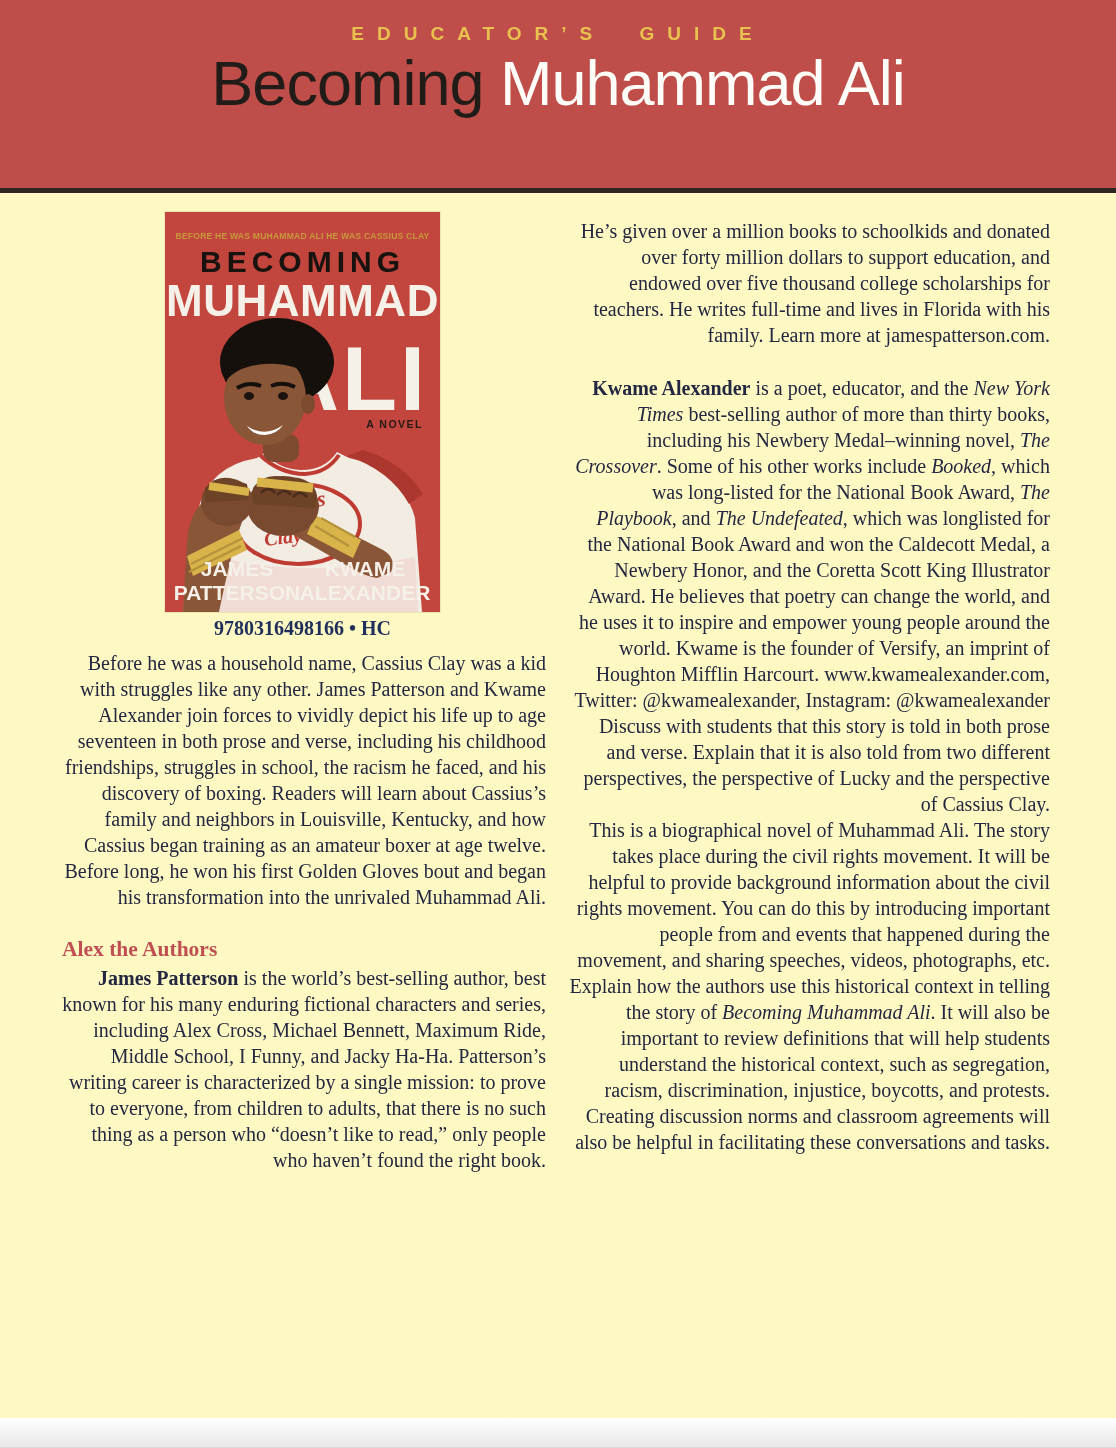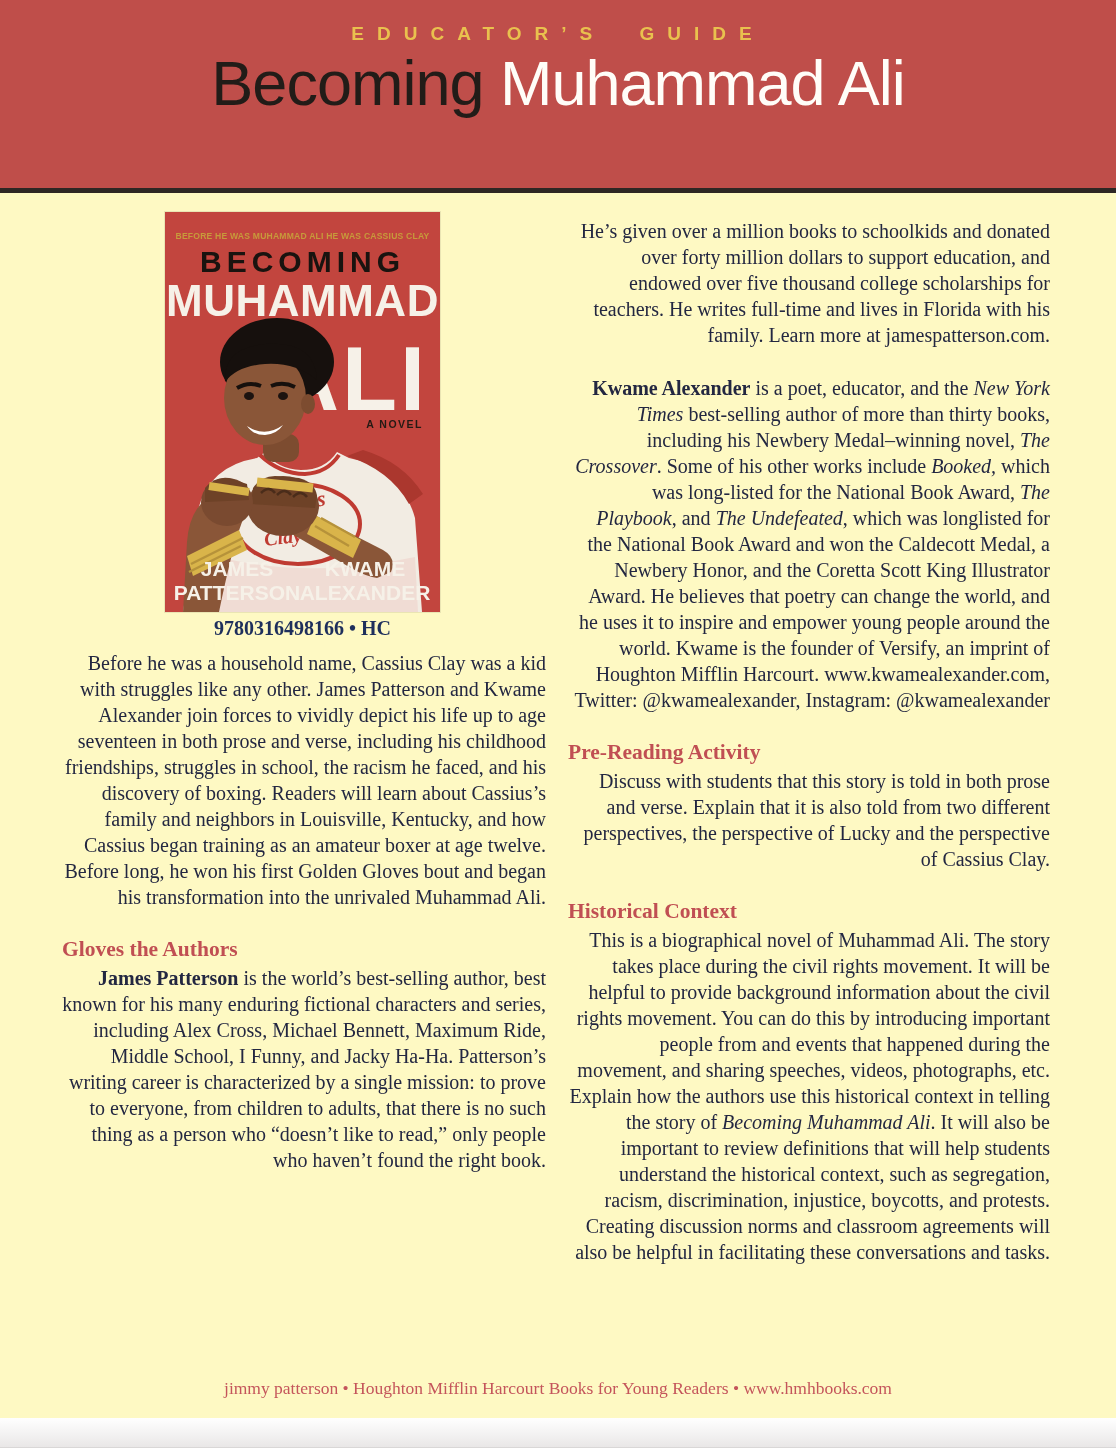--- a/index.html
+++ b/index.html
@@ -137,28 +137,25 @@
       <text x="72" y="388" text-anchor="middle" font-family="Liberation Sans, sans-serif" font-size="21" font-weight="bold" fill="#f6f1e8">PATTERSON</text>
       <text x="200" y="364" text-anchor="middle" font-family="Liberation Sans, sans-serif" font-size="21" font-weight="bold" fill="#f6f1e8">KWAME</text>
       <text x="200" y="388" text-anchor="middle" font-family="Liberation Sans, sans-serif" font-size="21" font-weight="bold" fill="#f6f1e8">ALEXANDER</text>
     </svg>
   </div>
 
   <div class="isbn">9780316498166 • HC</div>
 
   <div class="col col-left">
     <p><span>Before he was a household name, Cassius Clay was a kid with struggles like any other. James Patterson and Kwame Alexander join forces to vividly depict his life up to age seventeen in both prose and verse, including his childhood friendships, struggles in school, the racism he faced, and his discovery of boxing. Readers will learn about Cassius’s family and neighbors in Louisville, Kentucky, and how Cassius began training as an amateur boxer at age twelve. Before long, he won his first Golden Gloves bout and began his transformation into the unrivaled Muhammad Ali.</span></p>
-    <h3 class="gap">Gloves the Authors</h3>
+    <h3 class="gap">Alex the Authors</h3>
     <p><b>James Patterson</b><span> is the world’s best-selling author, best known for his many enduring fictional characters and series, including Alex Cross, Michael Bennett, Maximum Ride, Middle School, I Funny, and Jacky Ha-Ha. Patterson’s writing career is characterized by a single mission: to prove to everyone, from children to adults, that there is no such thing as a person who “doesn’t like to read,” only people who haven’t found the right book.</span></p>
   </div>
 
   <div class="col col-right">
     <p><span>He’s given over a million books to schoolkids and donated over forty million dollars to support education, and endowed over five thousand college scholarships for teachers. He writes full-time and lives in Florida with his family. Learn more at jamespatterson.com.</span></p>
     <p class="gap"><b>Kwame Alexander</b><span> is a poet, educator, and the </span><i>New York Times</i><span> best-selling author of more than thirty books, including his Newbery Medal–winning novel, </span><i>The Crossover</i><span>. Some of his other works include </span><i>Booked,</i><span> which was long-listed for the National Book Award, </span><i>The Playbook</i><span>, and </span><i>The Undefeated</i><span>, which was longlisted for the National Book Award and won the Caldecott Medal, a Newbery Honor, and the Coretta Scott King Illustrator Award. He believes that poetry can change the world, and he uses it to inspire and empower young people around the world. Kwame is the founder of Versify, an imprint of Houghton Mifflin Harcourt. www.kwamealexander.com, Twitter: @kwamealexander, Instagram: @kwamealexander</span></p>
-    <h3 class="gap">Pre-Reading Activity</h3>
     <p><span>Discuss with students that this story is told in both prose and verse. Explain that it is also told from two different perspectives, the perspective of Lucky and the perspective of Cassius Clay.</span></p>
-    <h3 class="gap">Historical Context</h3>
     <p><span>This is a biographical novel of Muhammad Ali. The story takes place during the civil rights movement. It will be helpful to provide background information about the civil rights movement. You can do this by introducing important people from and events that happened during the movement, and sharing speeches, videos, photographs, etc. Explain how the authors use this historical context in telling the story of </span><i>Becoming Muhammad Ali</i><span>. It will also be important to review definitions that will help students understand the historical context, such as segregation, racism, discrimination, injustice, boycotts, and protests. Creating discussion norms and classroom agreements will also be helpful in facilitating these conversations and tasks.</span></p>
   </div>
 
-  <footer class="footer">jimmy patterson • Houghton Mifflin Harcourt Books for Young Readers • www.hmhbooks.com</footer>
   <div class="bottom-fade"></div>
 </div>
 
 </body></html>

